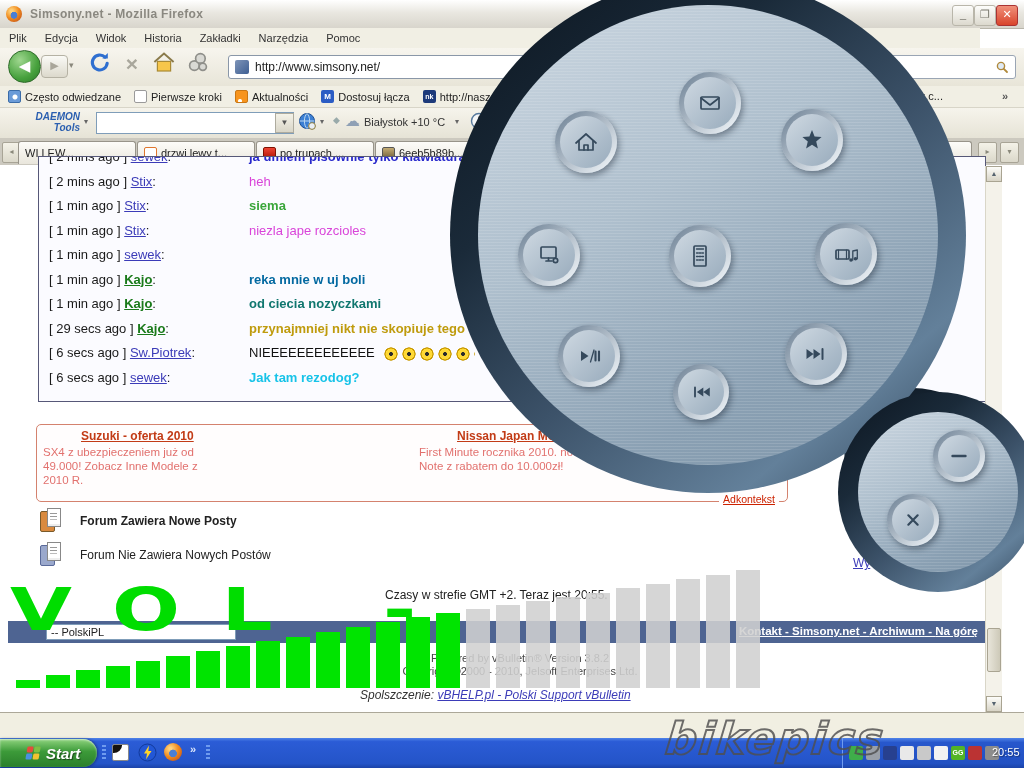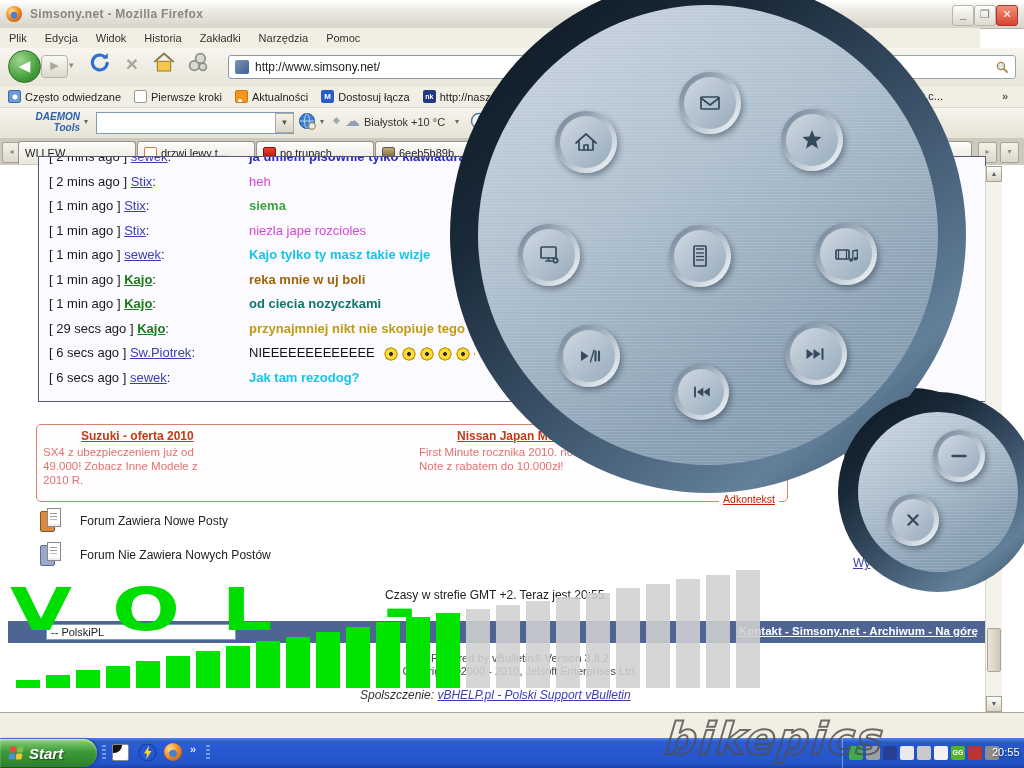--- a/index.html
+++ b/index.html
@@ -94,21 +94,21 @@
   .varrow{position:absolute;left:0;width:16px;height:16px;background:linear-gradient(#fdfdfa,#d8d4c6);border:1px solid #a9a492;
     box-sizing:border-box;font-size:7px;color:#55636f;text-align:center;line-height:14px;}
   .vthumb{position:absolute;left:1px;top:462px;width:14px;height:44px;background:linear-gradient(90deg,#e8e5da,#cdc9b8);
     border:1px solid #a9a492;border-radius:2px;box-sizing:border-box;}
   
   .statusbar{left:0;top:712px;width:1024px;height:26px;background:#f1efe2;border-top:1px solid #aca899;}
   .taskbar{left:0;top:738px;width:1024px;height:30px;
     background:linear-gradient(#4f83e8,#2b5cd6 12%,#2454c8 85%,#1b43a8);}
   .startbtn{left:0;top:1px;width:97px;height:28px;border-radius:0 14px 14px 0;
     background:linear-gradient(#8ed47e,#3c9a39 45%,#2b7f2b);box-shadow:inset 0 1px 2px rgba(255,255,255,.6),1px 0 3px rgba(0,0,0,.4);
-    display:flex;align-items:center;gap:5px;padding-left:7px;box-sizing:border-box;}
+    display:flex;align-items:center;gap:5px;padding-left:24px;box-sizing:border-box;}
   .starttext{color:#fff;font-size:15px;font-weight:bold;font-style:italic;text-shadow:1px 1px 1px rgba(0,0,0,.5);}
   .qlgrip{top:745px;width:4px;height:16px;background:repeating-linear-gradient(#6f9bef 0 2px,transparent 2px 4px);}
   .chev{color:#dce6fa;font-size:11px;font-weight:bold;}
   .tlen{width:15px;height:15px;background:#fff;border:1px solid #888;position:relative;overflow:hidden;border-radius:2px;flex:none;box-sizing:border-box;}
   .tlen::before{content:"";position:absolute;left:0;top:0;width:62%;height:55%;background:#15120f;border-radius:0 0 90% 0;}
   .ff{width:16px;height:16px;border-radius:50%;flex:none;
     background:radial-gradient(circle at 50% 58%,#4a7fd4 0 26%,rgba(0,0,0,0) 30%),radial-gradient(circle at 35% 32%,#ffd27a 8%,#f08a1d 48%,#c7581a 85%);}
   .tray{left:842px;top:738px;width:182px;height:30px;background:linear-gradient(#4f83e8,#2757cc 15%,#2150c2 85%,#1b43a8);
     border-left:1px solid #6f9bef;display:flex;align-items:center;gap:3px;padding-left:6px;box-sizing:border-box;}
   .trayicon{width:14px;height:14px;border-radius:2px;font-size:7px;font-weight:bold;color:#fff;text-align:center;line-height:14px;flex:none;}
@@ -326,29 +326,28 @@
             <a class="suser" style="color: rgb(59, 59, 184); font-weight: normal;">Stix</a><span>:</span>
           </span>
           <span class="smsg"><span style="color: rgb(217, 68, 217); font-weight: normal;">niezla jape rozcioles</span><span class="smilies"></span></span>
         </div>
 
         <div class="srow">
           <span class="stime">
             <span>[ 1 min ago ]</span>
             <a class="suser" style="color: rgb(59, 59, 184); font-weight: normal;">sewek</a><span>:</span>
           </span>
-          <span class="smsg"><span style="color: rgb(23, 195, 232); font-weight: bold;">Kajo tylko ty masz takie wizje</span><span class="smilies"></span></span>
         </div>
 
         <div class="srow">
           <span class="stime">
             <span>[ 1 min ago ]</span>
             <a class="suser" style="color: rgb(26, 122, 26); font-weight: bold;">Kajo</a><span>:</span>
           </span>
-          <span class="smsg"><span style="color: #a16207; font-weight: bold;">reka mnie w uj boli</span><span class="smilies"></span></span>
+          <span class="smsg"><span style="color: #0369a1; font-weight: bold;">reka mnie w uj boli</span><span class="smilies"></span></span>
         </div>
 
         <div class="srow">
           <span class="stime">
             <span>[ 1 min ago ]</span>
             <a class="suser" style="color: rgb(26, 122, 26); font-weight: bold;">Kajo</a><span>:</span>
           </span>
           <span class="smsg"><span style="color: #0f766e; font-weight: bold;">od ciecia nozyczkami</span><span class="smilies"></span></span>
         </div>
 
@@ -387,21 +386,21 @@
       <div class="adtitle">Nissan Japan Motors</div>
       <div class="adbody">First Minute rocznika 2010. nowy Note z rabatem do 10.000zł!</div>
     </div>
     <div class="adprov">Adkontekst</div>
   </div>
 
   <div class="leg abs" style="left:40px;top:508px;">
       <div class="board"></div>
       <div class="paper"></div>
     </div>
-  <div class="legtext" style="left:80px;top:514px;">Forum Zawiera Nowe Posty</div>
+  <div class="legtext" style="left:80px;top:514px;font-weight:bold;">Forum Zawiera Nowe Posty</div>
   <div class="leg blue abs" style="left:40px;top:542px;">
       <div class="board"></div>
       <div class="paper"></div>
     </div>
   <div class="legtext" style="left:80px;top:548px;">Forum Nie Zawiera Nowych Postów</div>
 
   <div class="wylink">Wy</div>
   <div class="tztext">Czasy w strefie GMT +2. Teraz jest 20:55.</div>
 
   <div class="footerbar">

